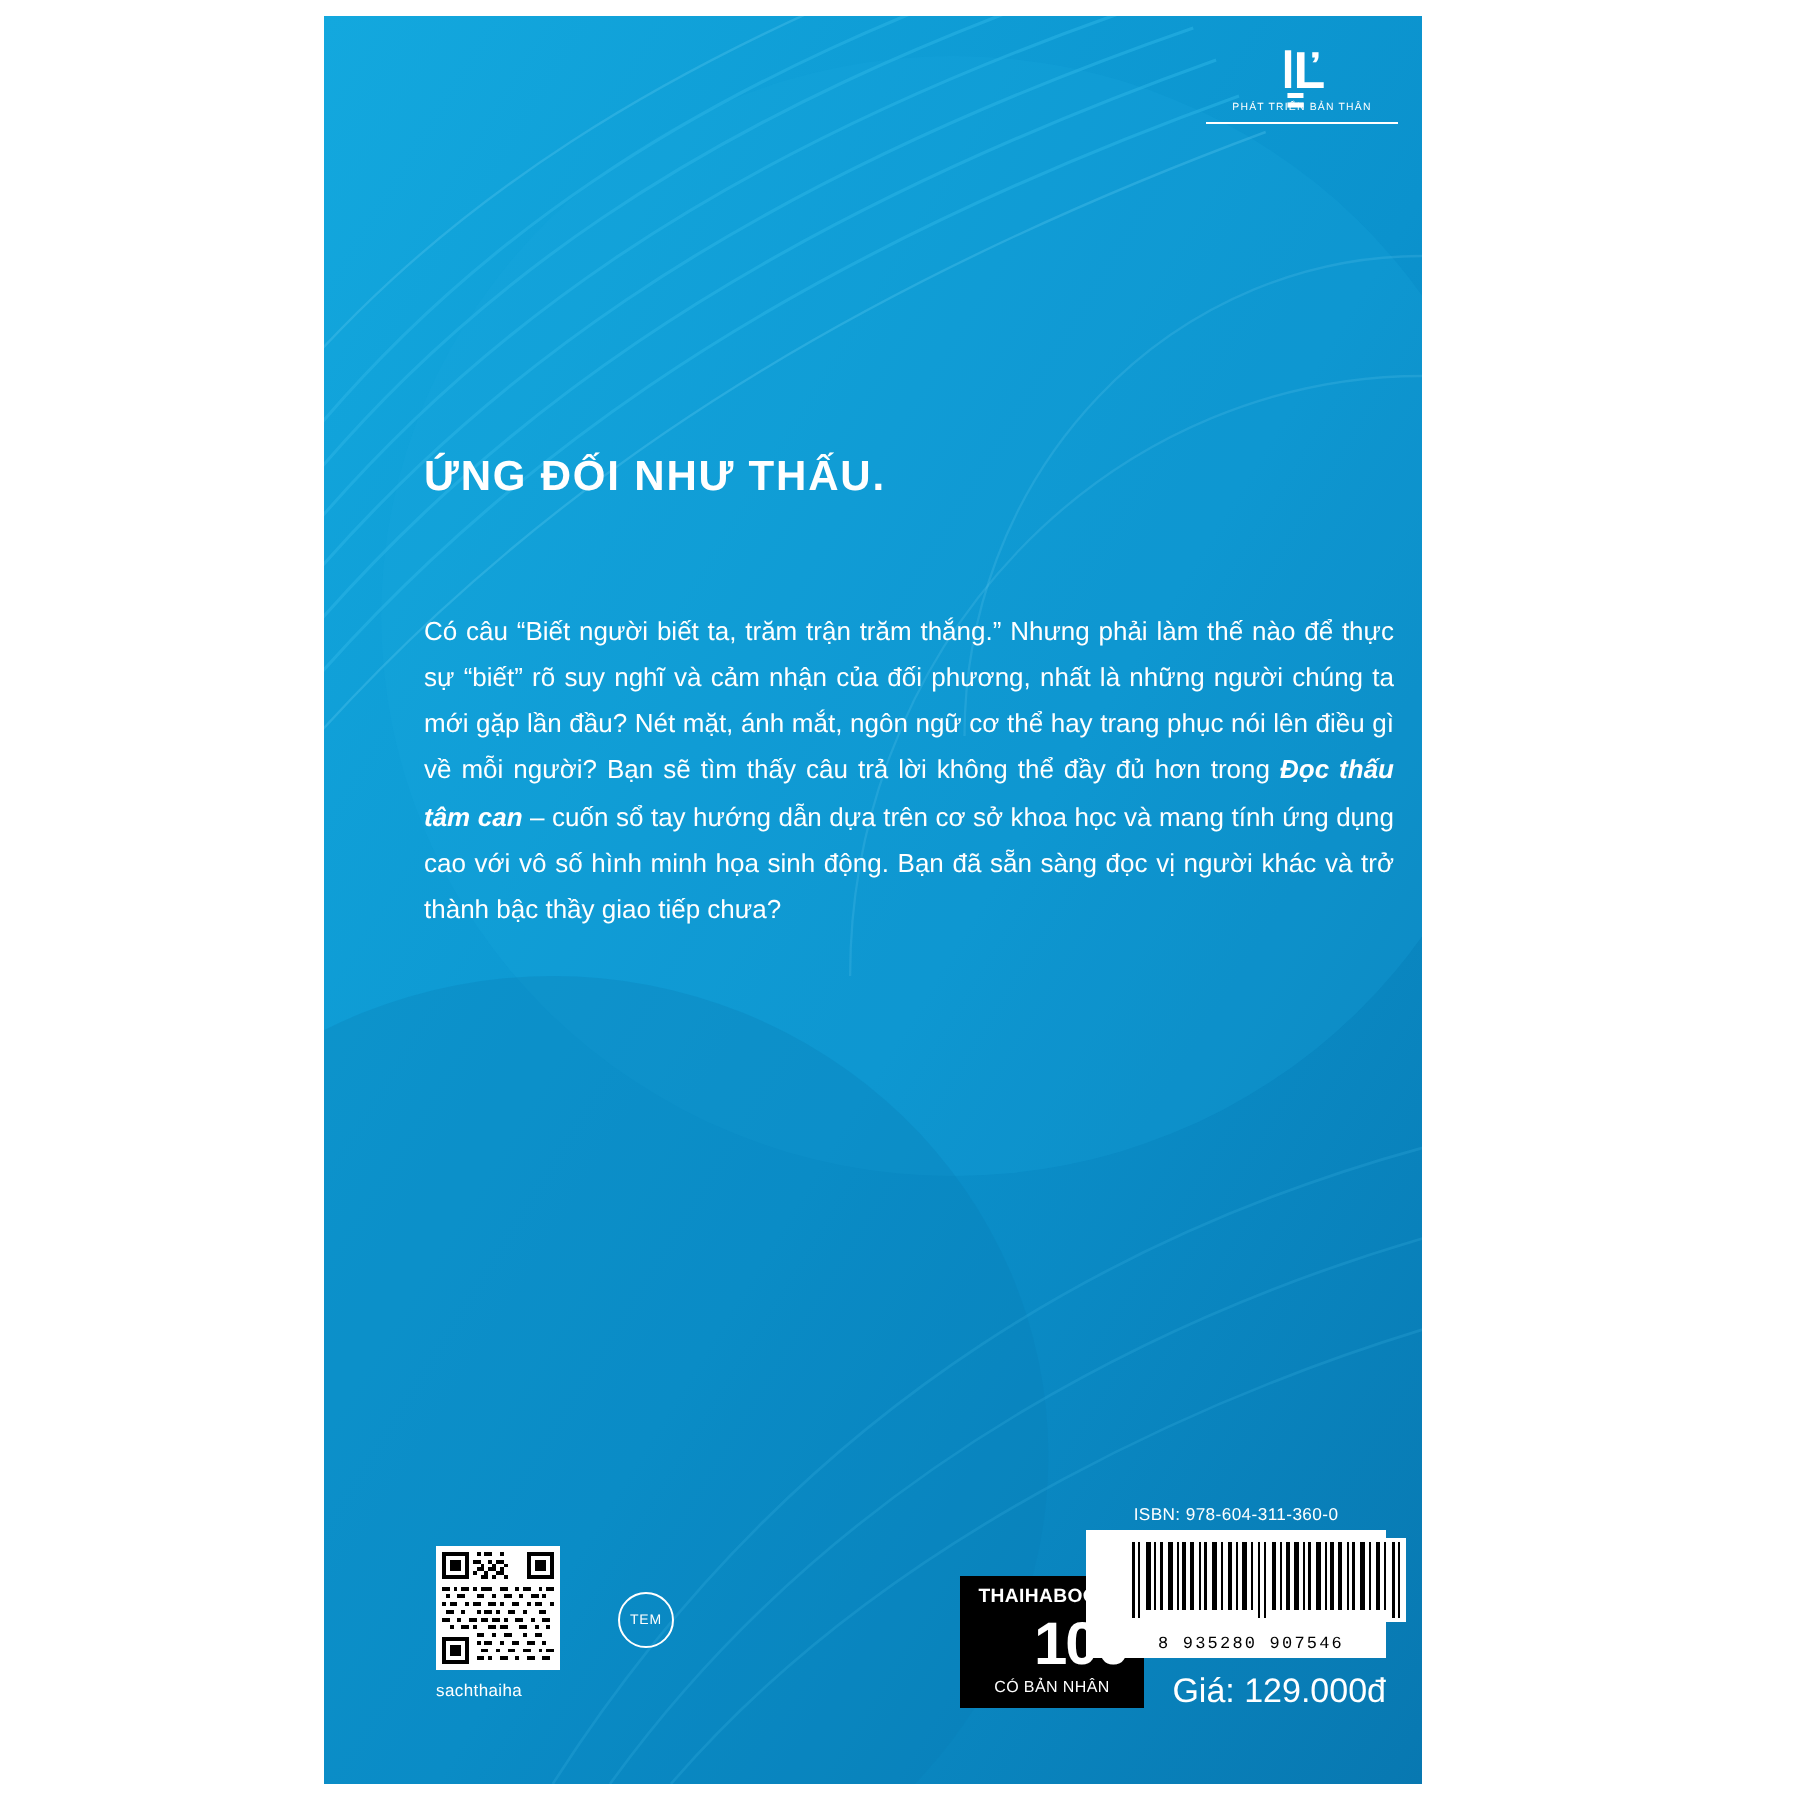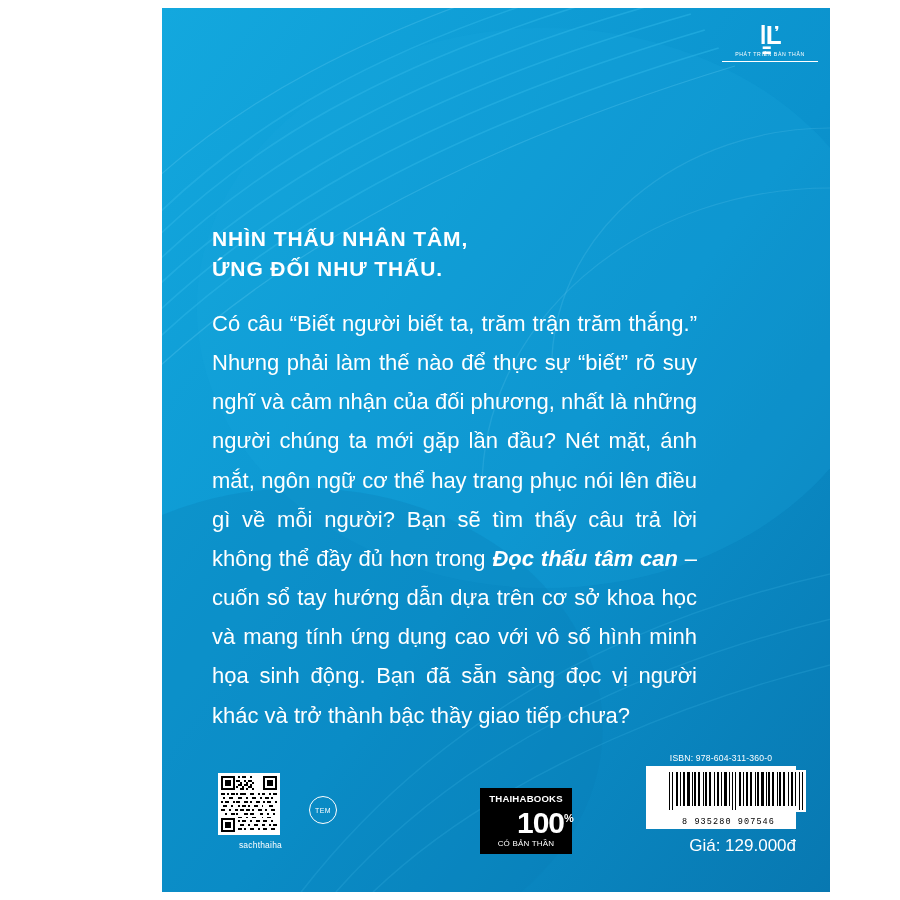--- a/index.html
+++ b/index.html
@@ -10,21 +10,21 @@
   body {
     width: 900px;
     height: 900px;
     font-family: "Liberation Sans", sans-serif;
     overflow: hidden;
   }
   #cover {
     position: absolute;
     left: 162px;
     top: 8px;
-    width: 668px;
+    width: 549px;
     height: 884px;
     background: linear-gradient(160deg, #0b9fd8 0%, #0c95d0 35%, #0b86c2 70%, #0a7ab4 100%);
     overflow: hidden;
   }
   .bg-svg {
     position: absolute;
     left: 0;
     top: 0;
     width: 100%;
     height: 100%;
@@ -68,36 +68,36 @@
     font-weight: bold;
     line-height: 1.45;
     letter-spacing: 0.9px;
   }
   .blurb {
     position: absolute;
     left: 50px;
     top: 296px;
     width: 485px;
     color: #ffffff;
-    font-size: 22px;
+    font-size: 13px;
     line-height: 1.78;
     text-align: justify;
   }
   .blurb .ital {
     font-style: italic;
     font-weight: bold;
   }
 
   
   .qr-block {
     position: absolute;
     left: 56px;
     bottom: 42px;
     width: 64px;
-    text-align: right;
+    text-align: left;
   }
   .qr-box {
     width: 62px;
     height: 62px;
     background: #ffffff;
     padding: 3px;
     box-sizing: border-box;
   }
   .qr-label {
     color: #ffffff;
@@ -147,21 +147,21 @@
     font-size: 11px;
     vertical-align: super;
   }
   .copyright-seal .sub {
     font-size: 8px;
     letter-spacing: 0.2px;
     margin-top: 2px;
   }
   .isbn-block {
     position: absolute;
-    right: 34px;
+    right: 18px;
     bottom: 36px;
     width: 150px;
     text-align: center;
     margin-top: 32px;
   }
   .isbn-text {
     color: #ffffff;
     font-size: 8.6px;
     letter-spacing: 0.2px;
     margin-bottom: 3px;
@@ -229,21 +229,20 @@
     </g>
   </svg>
 
   <div class="pub-logo">
     <div class="mark">ǀ̳Ľ</div>
     <div class="pubname">PHÁT TRIỂN BẢN THÂN</div>
     <div class="rule"></div>
   </div>
 
   <div class="headline">
-    <div>NHÌN THẤU NHÂN TÂM,</div>
     <div>ỨNG ĐỐI NHƯ THẤU.</div>
   </div>
 
   <div class="blurb">
     <span>Có câu “Biết người biết ta, trăm trận trăm thắng.” Nhưng phải làm thế nào để thực sự “biết” rõ suy nghĩ và cảm nhận của đối phương, nhất là những người chúng ta mới gặp lần đầu? Nét mặt, ánh mắt, ngôn ngữ cơ thể hay trang phục nói lên điều gì về mỗi người? Bạn sẽ tìm thấy câu trả lời không thể đầy đủ hơn trong </span><span class="ital">Đọc thấu tâm can</span><span> – cuốn sổ tay hướng dẫn dựa trên cơ sở khoa học và mang tính ứng dụng cao với vô số hình minh họa sinh động. Bạn đã sẵn sàng đọc vị người khác và trở thành bậc thầy giao tiếp chưa?</span>
   </div>
 
   <div class="qr-block">
     <div class="qr-box">
       <svg viewBox="0 0 29 29" width="56" height="56" shape-rendering="crispEdges">
@@ -358,21 +357,21 @@
     <div class="qr-label">sachthaiha</div>
   </div>
 
   <div class="tem-badge">
     <span>TEM</span>
   </div>
 
   <div class="copyright-seal">
     <div class="brand">THAIHABOOKS</div>
     <div class="hundred"><span>100</span><sup>%</sup></div>
-    <div class="sub">CÓ BẢN THẦN</div>
+    <div class="sub">CÓ BẢN NHÂN</div>
   </div>
 
   <div class="isbn-block">
     <div class="isbn-text">ISBN: 978-604-311-360-0</div>
     <div class="barcode-box">
       <svg viewBox="0 0 140 42" width="140" height="42" shape-rendering="crispEdges">
         <rect width="140" height="42" fill="#fff"></rect>
         <g fill="#000">
           <rect x="3" y="2" width="1.4" height="38"></rect>
             <rect x="6" y="2" width="1" height="38"></rect>

